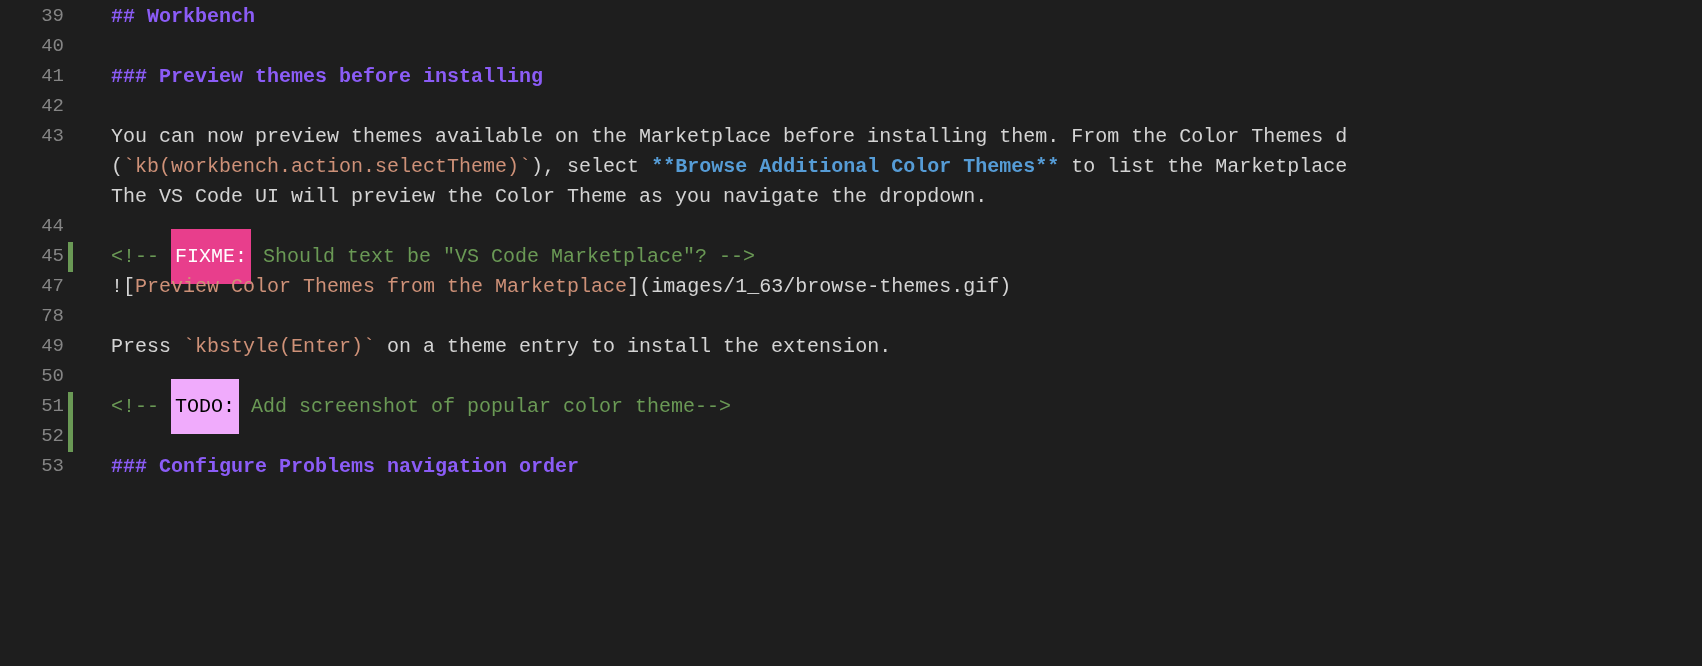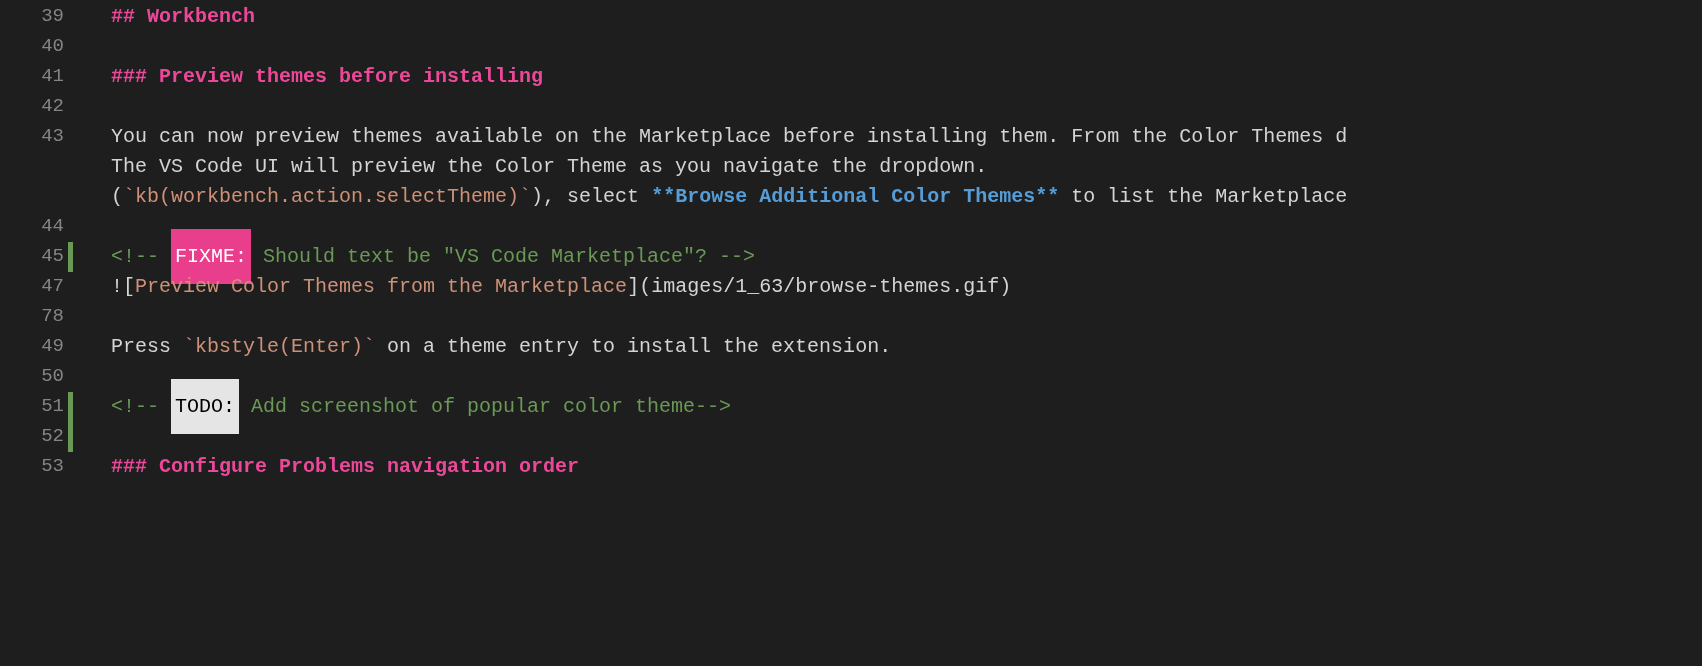--- a/index.html
+++ b/index.html
@@ -38,32 +38,32 @@
   align-self: stretch;
 }
 .marker.green { background: #6a9955; }
 .gap {
   width: 38px;
   flex-shrink: 0;
 }
 .content {
   white-space: pre;
 }
-.heading { color: #ec4899; font-weight: bold; }
+.heading { color: #8b5cf6; font-weight: bold; }
 .plain { color: #d4d4d4; }
 .orange { color: #ce9178; }
 .bold-blue { color: #569cd6; font-weight: bold; }
 .comment { color: #6a9955; }
 .fixme {
   background: #e83e8c;
   color: #ffffff;
   padding: 16px 4px;
 }
 .todo {
-  background: #e5e5e5;
+  background: #f0abfc;
   color: #000000;
   padding: 16px 4px;
 }
 .link-underline {
   text-decoration-color: #d4d4d4;
   color: #d4d4d4;
 }
 </style>
 </head>
 <body>
@@ -102,28 +102,28 @@
     <span class="gutter-num">43</span>
     <span class="marker"></span>
     <span class="gap"></span>
     <span class="content plain">You can now preview themes available on the Marketplace before installing them. From the Color Themes d</span>
   </div>
 
   <div class="line">
     <span class="gutter-num"></span>
     <span class="marker"></span>
     <span class="gap"></span>
-    <span class="content plain">The VS Code UI will preview the Color Theme as you navigate the dropdown.</span>
+    <span class="content"><span class="plain">(</span><span class="orange">`kb(workbench.action.selectTheme)`</span><span class="plain">), select </span><span class="bold-blue">**Browse Additional Color Themes**</span><span class="plain"> to list the Marketplace</span></span>
   </div>
 
   <div class="line">
     <span class="gutter-num"></span>
     <span class="marker"></span>
     <span class="gap"></span>
-    <span class="content"><span class="plain">(</span><span class="orange">`kb(workbench.action.selectTheme)`</span><span class="plain">), select </span><span class="bold-blue">**Browse Additional Color Themes**</span><span class="plain"> to list the Marketplace</span></span>
+    <span class="content plain">The VS Code UI will preview the Color Theme as you navigate the dropdown.</span>
   </div>
 
   <div class="line">
     <span class="gutter-num">44</span>
     <span class="marker"></span>
     <span class="gap"></span>
     <span class="content"></span>
   </div>
 
   <div class="line">

